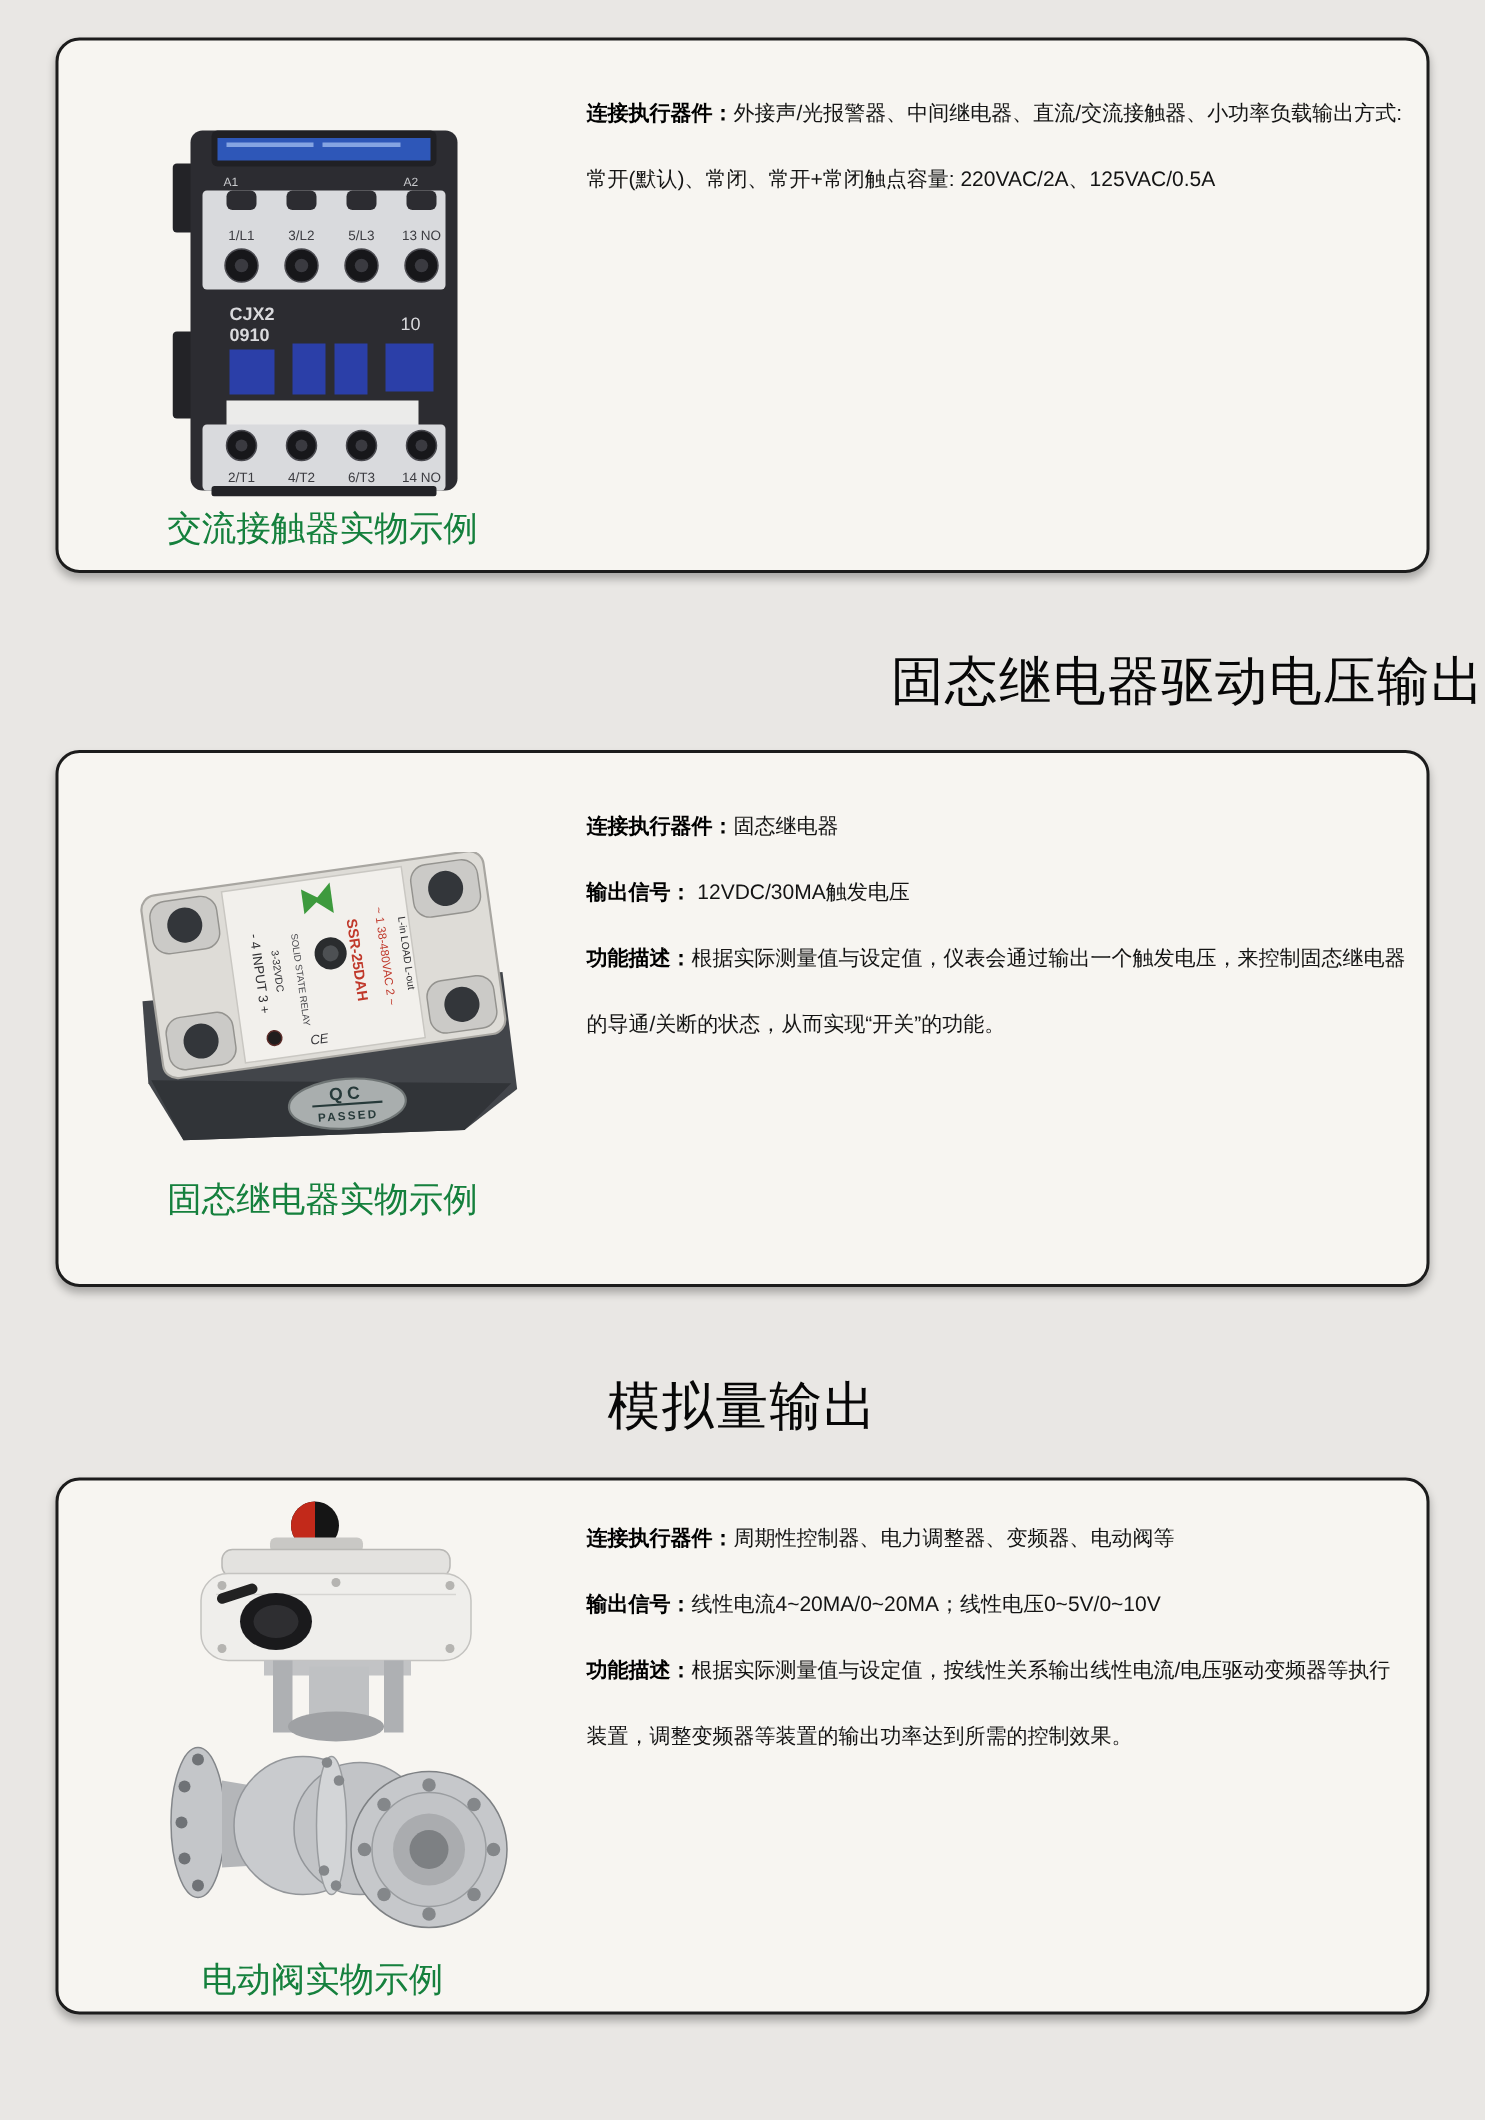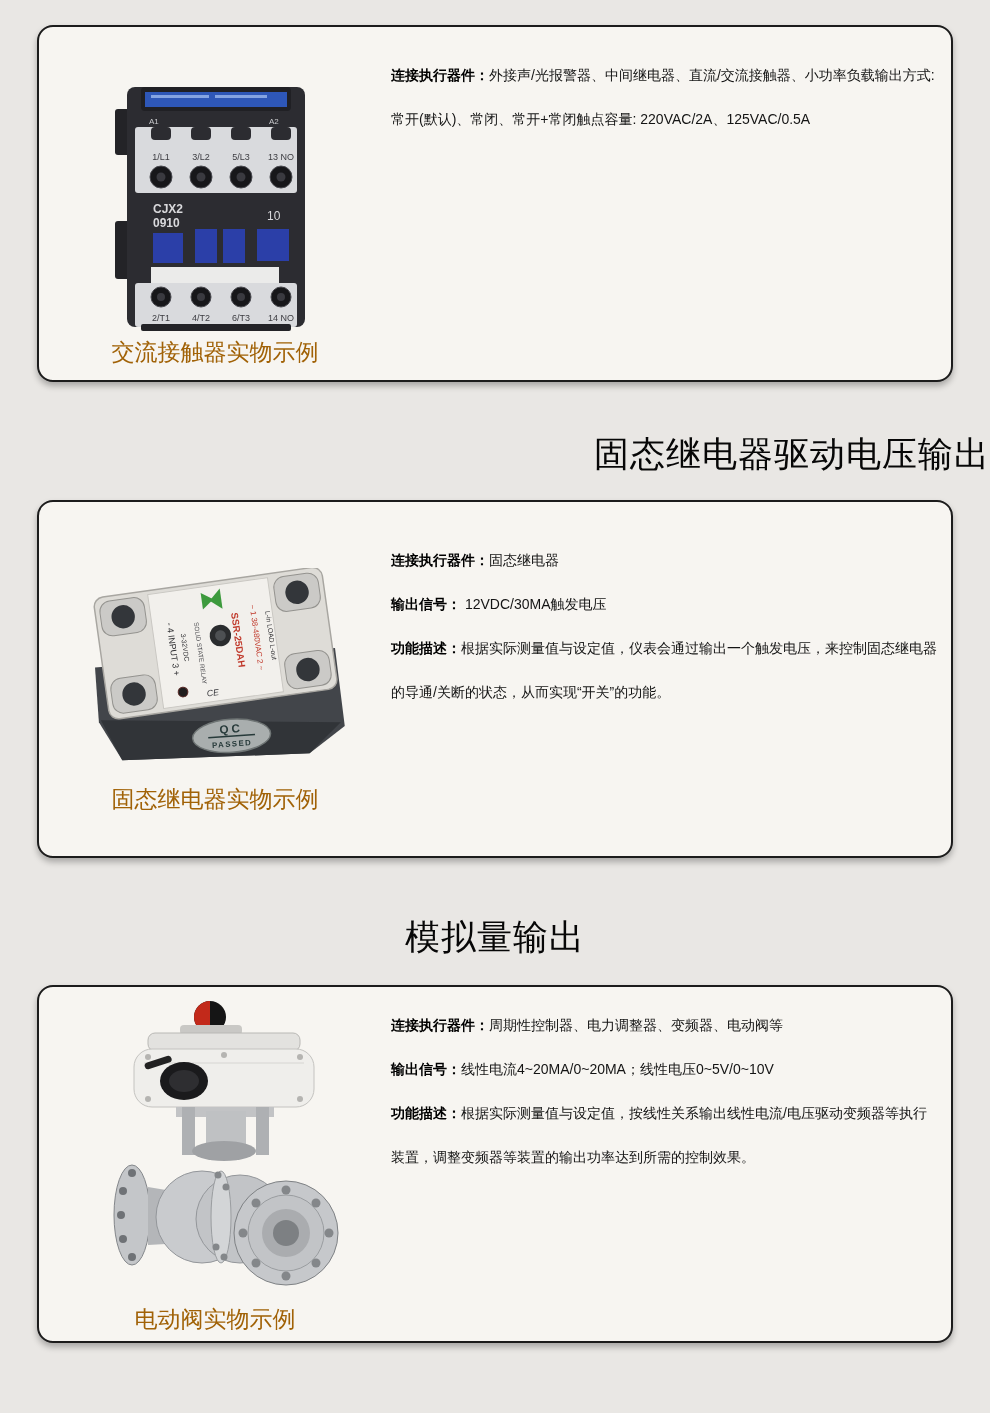--- a/index.html
+++ b/index.html
@@ -21,28 +21,28 @@
     display:flex;
   }
   .card1 { top:25px;  height:357px; }
   .card2 { top:500px; height:358px; }
   .card3 { top:985px; height:358px; }
 
   .img-col { width:352px; display:flex; flex-direction:column; align-items:center; flex:none; }
   .card1 .img-col svg { margin-top:56px; }
   .card2 .img-col svg { margin-top:66px; }
   .card3 .img-col svg { margin-top:8px; }
-  .caption { font-size:23px; color:#a16207; white-space:nowrap; }
+  .caption { font-size:23px; color:#15803d; white-space:nowrap; }
   .card1 .caption { margin-top:6px; }
   .card2 .caption { margin-top:16px;font-family:Liberation Serif, serif; }
   .card3 .caption { margin-top:4px; }
 
   .text-col { flex:1; padding-right:14px; font-size:14px; line-height:44px; color:#141414; }
   .card1 .text-col { padding-top:26px; }
-  .card2 .text-col { padding-top:36px; }
+  .card2 .text-col { padding-top:26px; }
   .card3 .text-col { padding-top:16px; }
   .text-col p { margin:0; }
   .text-col b { font-weight:700; color:#000; }
 
   .section-title {
     position:absolute; left:0; width:100%;
     text-align:center; font-size:35px; font-weight:400;
     letter-spacing:1px; color:#070707;
   }
   .title1 { top:431px;text-align:right; }

